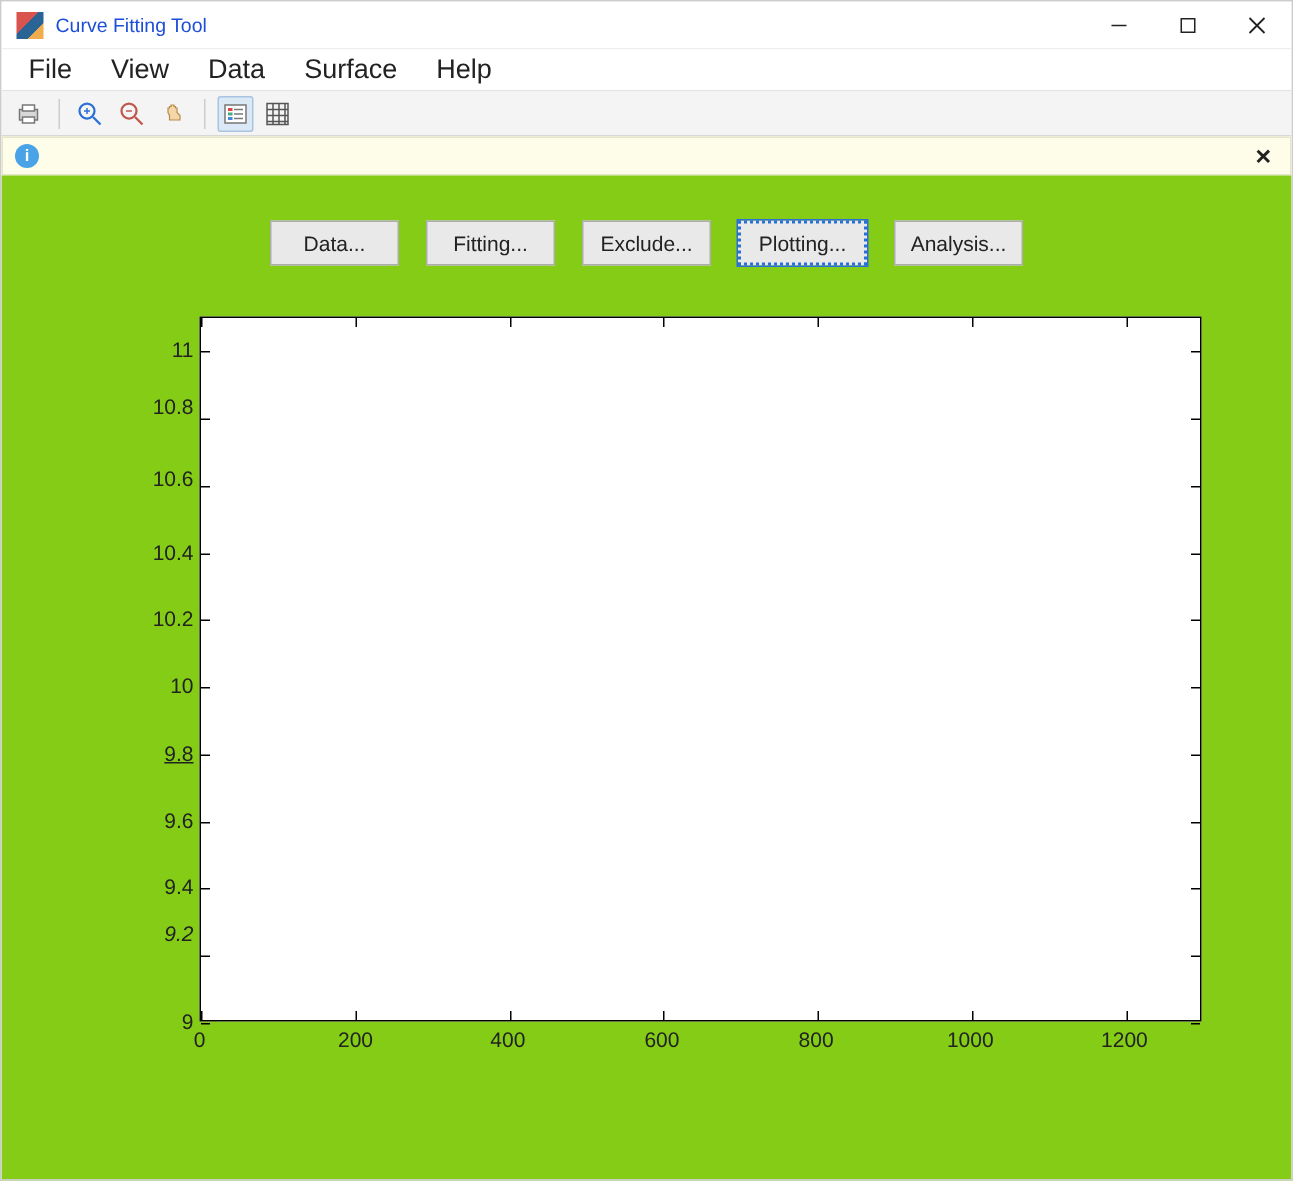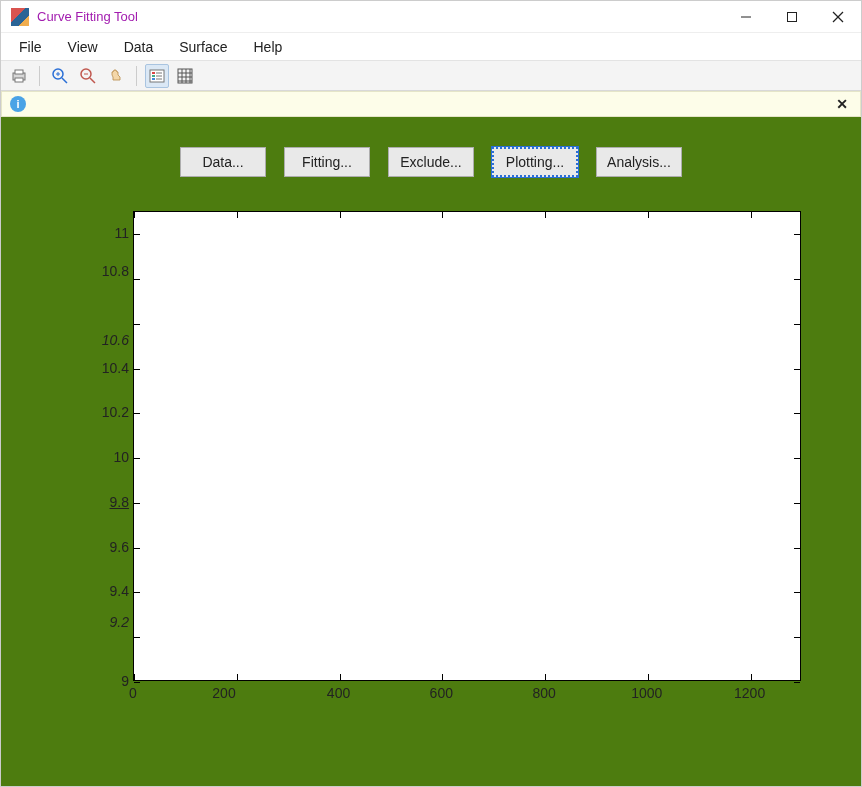--- a/index.html
+++ b/index.html
@@ -17,41 +17,41 @@
   display: flex;
   align-items: center;
   background: #fff;
   border-bottom: 1px solid #eee;
 }
 .titlebar .app-icon {
   width: 18px; height: 18px;
   margin: 0 8px 0 10px;
   background: linear-gradient(135deg, #d9534f 0 40%, #2a6496 40% 70%, #f0ad4e 70% 100%);
 }
-.titlebar .title { flex: 0 0 auto; font-size: 13px; color: #a21caf; }
+.titlebar .title { flex: 0 0 auto; font-size: 13px; color: #1d4ed8; }
 .titlebar .spacer { flex: 1; }
 .win-controls { display: flex; height: 100%; }
 .win-btn {
   width: 46px; height: 100%;
   display: flex; align-items: center; justify-content: center;
   font-size: 13px; color: #222;
 }
 .win-btn svg { width: 12px; height: 12px; }
 .menubar {
   height: 28px;
   display: flex;
   align-items: center;
   padding: 0 6px;
   gap: 2px;
   background: #fff;
   border-bottom: 1px solid #e3e3e3;
 }
 .menu-item {
   padding: 4px 12px;
-  font-size: 14px;
+  font-size: 18px;
   color: #222;
 }
 .toolbar {
   height: 30px;
   display: flex;
   align-items: center;
   padding: 0 6px;
   gap: 4px;
   background: #f4f4f4;
   border-bottom: 1px solid #d8d8d8;
@@ -79,21 +79,21 @@
   border-radius: 50%;
   background: #4aa3e6;
   display: flex; align-items: center; justify-content: center;
   color: #fff; font-weight: bold; font-size: 11px;
 }
 .info-banner .close-x {
   margin-left: auto; font-weight: bold; font-size: 14px;
   padding: 0 4px;
 }
 .content {
-  background: #4d7c0f;
+  background: #84cc16;
   height: calc(100% - 32px - 28px - 30px - 26px);
   display: flex;
   flex-direction: column;
 }
 .button-row {
   display: flex;
   justify-content: center;
   gap: 18px;
   padding: 30px 0 24px 0;
 }
@@ -296,25 +296,25 @@
         </div>
 
     <div class="ytick-label" style="top: 480px;">9</div>
         <div class="ytick-label" style="top: 421px; font-style: italic;">9.2</div>
         <div class="ytick-label" style="top: 390.476px;">9.4</div>
         <div class="ytick-label" style="top: 345.714px;">9.6</div>
         <div class="ytick-label" style="top: 300.952px; text-decoration: underline;">9.8</div>
         <div class="ytick-label" style="top: 256.19px;">10</div>
         <div class="ytick-label" style="top: 211.429px;">10.2</div>
         <div class="ytick-label" style="top: 166.667px;">10.4</div>
-        <div class="ytick-label" style="top: 139px; font-style: italic;">10.6</div>
+        <div class="ytick-label" style="top: 118px;">10.6</div>
         <div class="ytick-label" style="top: 70px;">10.8</div>
         <div class="ytick-label" style="top: 32.381px;">11</div>
         <div class="xtick-label" style="left: 82px;">0</div>
-        <div class="xtick-label" style="left: 173px;">200</div>
+        <div class="xtick-label" style="left: 186px;">200</div>
         <div class="xtick-label" style="left: 287.538px;">400</div>
         <div class="xtick-label" style="left: 390.308px;">600</div>
         <div class="xtick-label" style="left: 493.077px;">800</div>
         <div class="xtick-label" style="left: 595.846px;">1000</div>
         <div class="xtick-label" style="left: 698.615px;">1200</div>
       </div>
   </div>
 </div>
 
 </body></html>

